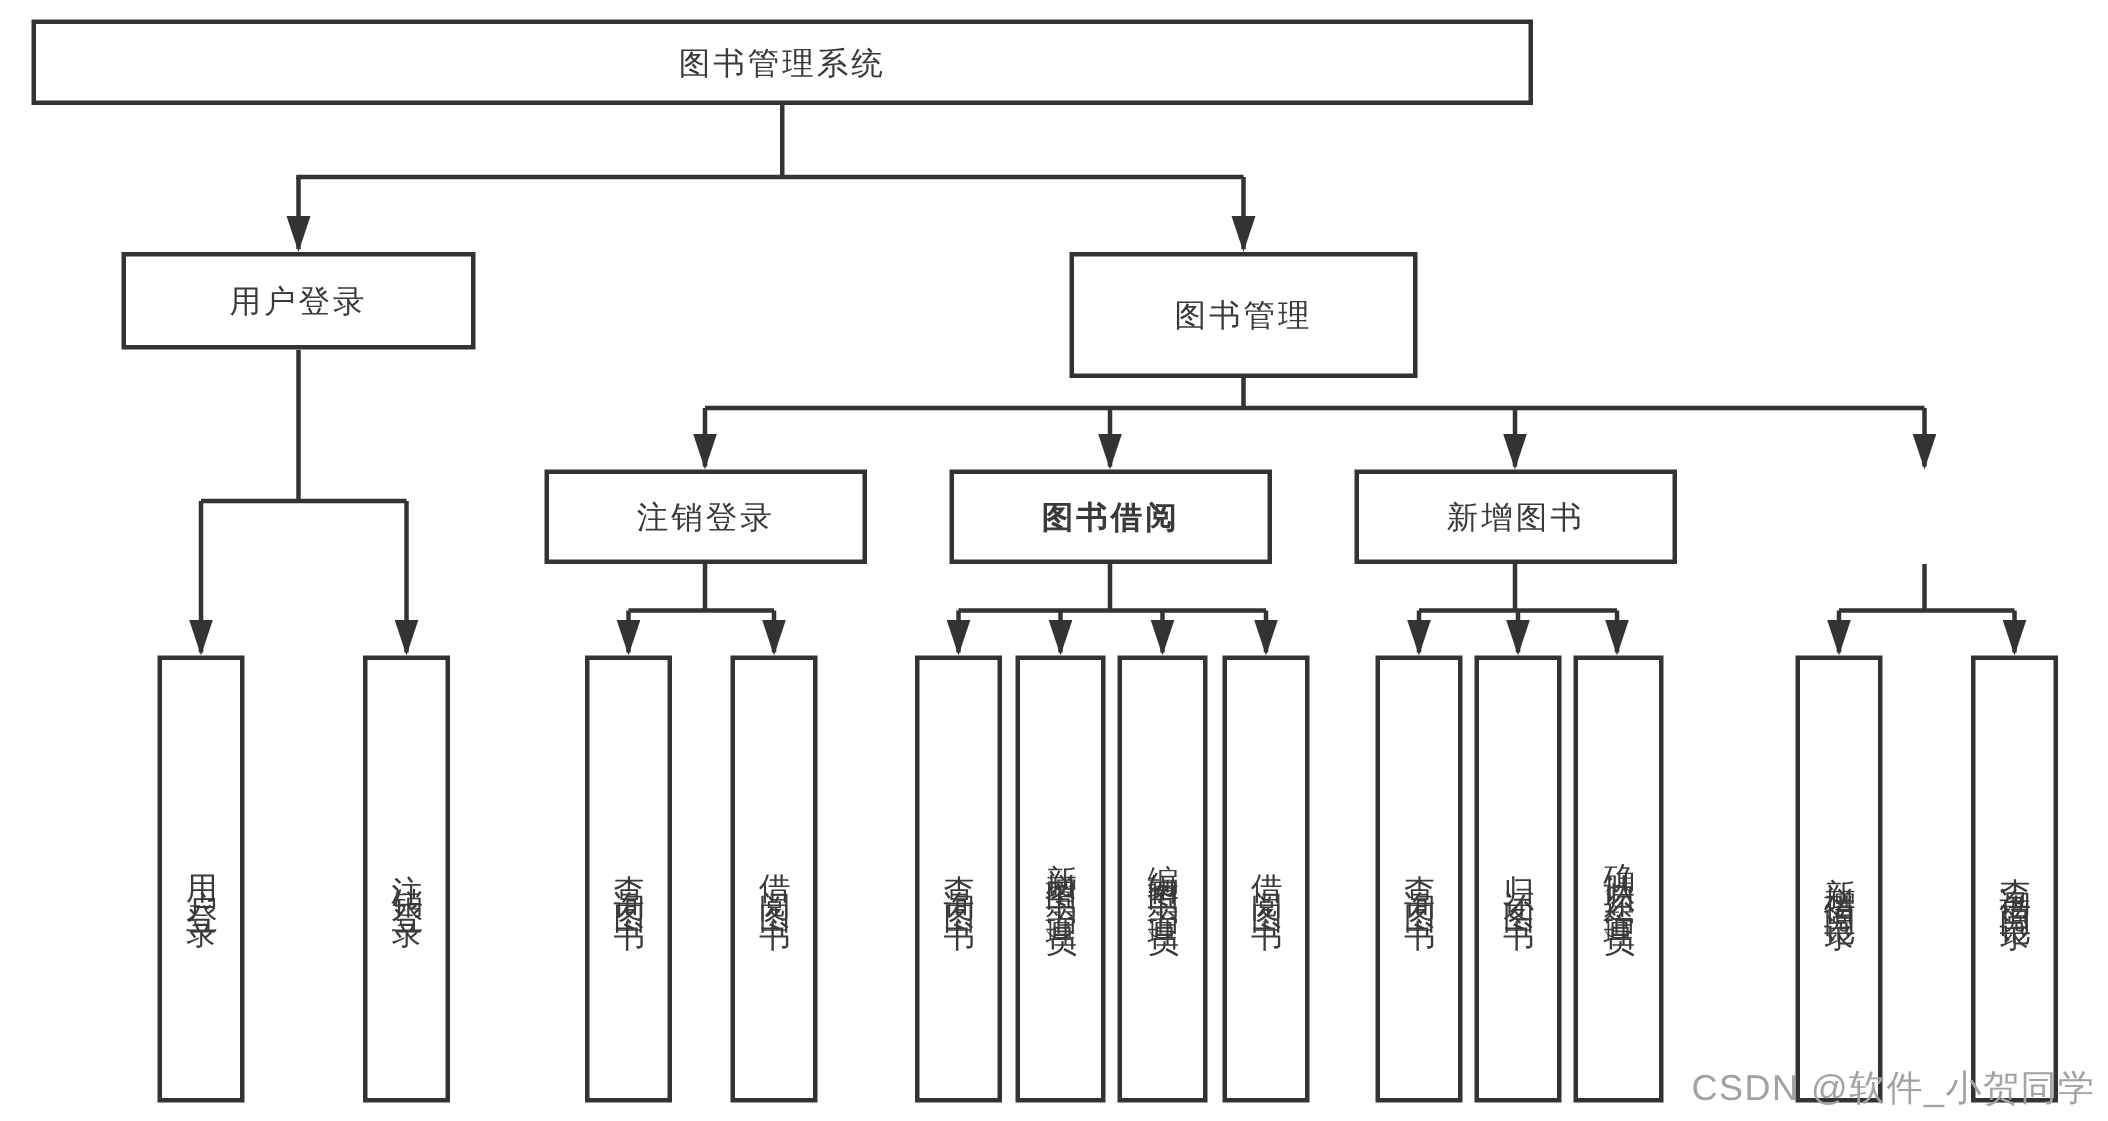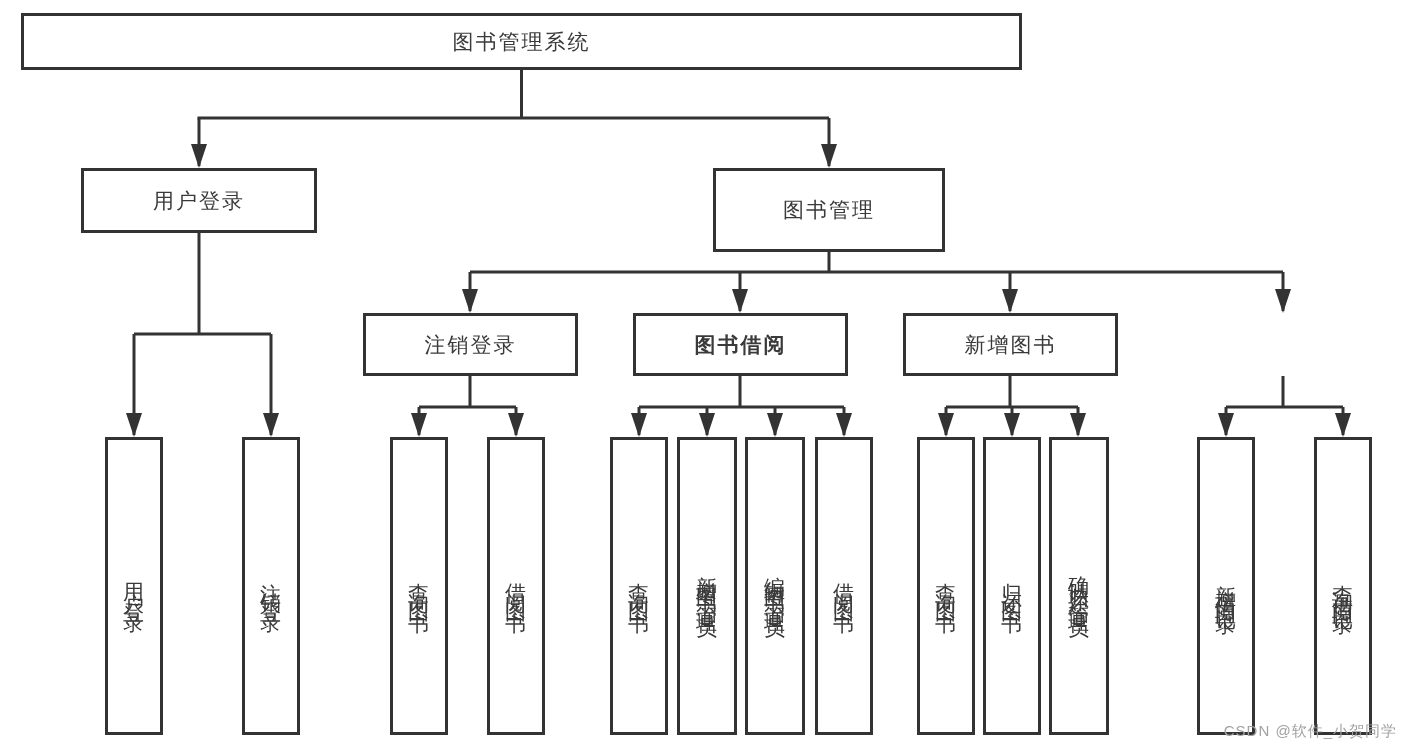--- a/index.html
+++ b/index.html
@@ -41,21 +41,21 @@
     line-height: 1;
   }
   .vbox.long {
     letter-spacing: 6px;
   }
   #watermark {
     position: absolute;
     right: 8px;
     bottom: 6px;
     color: #a2a2a2;
-    font-size: 15px;
+    font-size: 24px;
     letter-spacing: 1px;
     z-index: 5;
   }
 </style>
 </head>
 <body>
 
 <div id="canvas">
 
   <svg id="links" width="1405" height="747" viewBox="0 0 1405 747">

